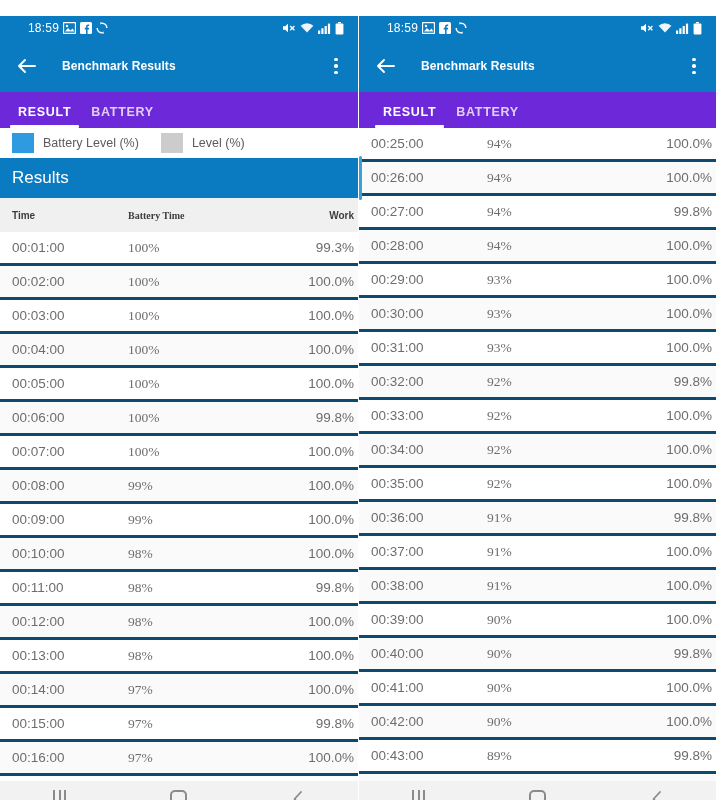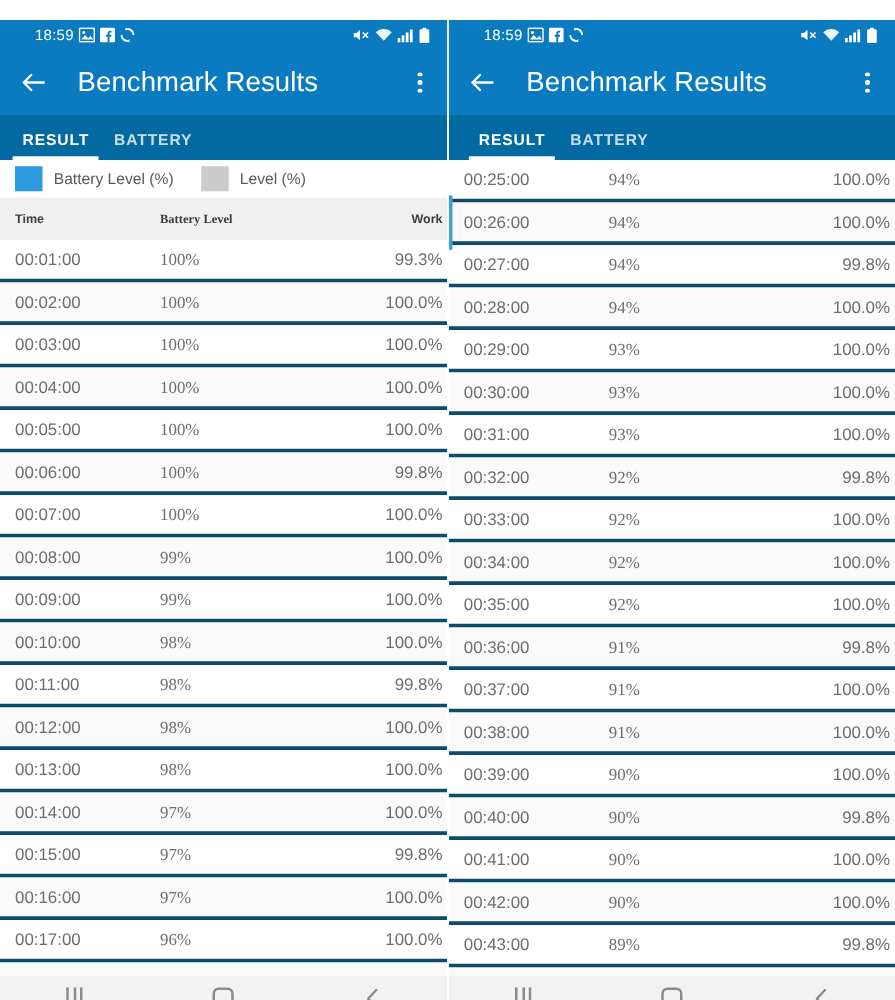--- a/index.html
+++ b/index.html
@@ -25,29 +25,29 @@
   .sb-ic { display: inline-block; line-height: 0; }
   .sb-ic svg { display: block; }
 
   
   .toolbar {
     height: 52px; background: #0b7bc1; color: #fff;
     display: flex; align-items: center; padding: 0 10px 0 14px;
   }
   .back-ic { width: 26px; height: 26px; flex: none; }
   .toolbar-title {
-    font-size: 22px; font-weight: normal; margin-left: 22px;
+    font-size: 12px; font-weight: bold; margin-left: 22px;
     letter-spacing: .1px; flex: 1; white-space: nowrap;
   }
   .overflow-ic { width: 24px; height: 24px; flex: none; display: flex;
     flex-direction: column; align-items: center; justify-content: center; gap: 3px; }
   .overflow-ic i { width: 3.5px; height: 3.5px; background: #fff; border-radius: 50%; display: block; }
 
   
-  .tabs { height: 36px; background: #0369a1; display: flex; align-items: flex-end;
+  .tabs { height: 36px; background: #6d28d9; display: flex; align-items: flex-end;
           padding-left: 8px; position: relative; }
   .phone.right .tabs { padding-left: 14px; }
   .tab { color: rgba(255,255,255,.78); font-size: 12.5px; font-weight: bold;
          letter-spacing: .7px; padding: 0 10px 9px 10px; position: relative; }
   .tab.active { color: #ffffff; }
   .tab.active::after {
     content: ""; position: absolute; left: 2px; right: 2px; bottom: 0;
     height: 3px; background: #ffffff; border-radius: 1px;
   }
 
@@ -184,25 +184,26 @@
         <span class="sw" style="background:#2e9be0"></span>
         <span class="legend-label">Battery Level (%)</span>
       </span>
       <span class="legend-gap"></span>
       <span class="legend-item">
         <span class="sw" style="background:#cccccc"></span>
         <span class="legend-label">Level (%)</span>
       </span>
     </div>
 
+    <div class="results-banner">Results</div>
 
     <div class="table table-clip">
       <div class="thead">
         <span class="c-time">Time</span>
-        <span class="c-batt">Battery Level</span>
+        <span class="c-batt">Battery Time</span>
         <span class="c-work">Work</span>
       </div>
       <div id="left-rows">
           <div class="row">
             <span class="c-time">00:01:00</span>
             <span class="c-batt">100%</span>
             <span class="c-work">99.3%</span>
           </div>
           <div class="row">
             <span class="c-time">00:02:00</span>

